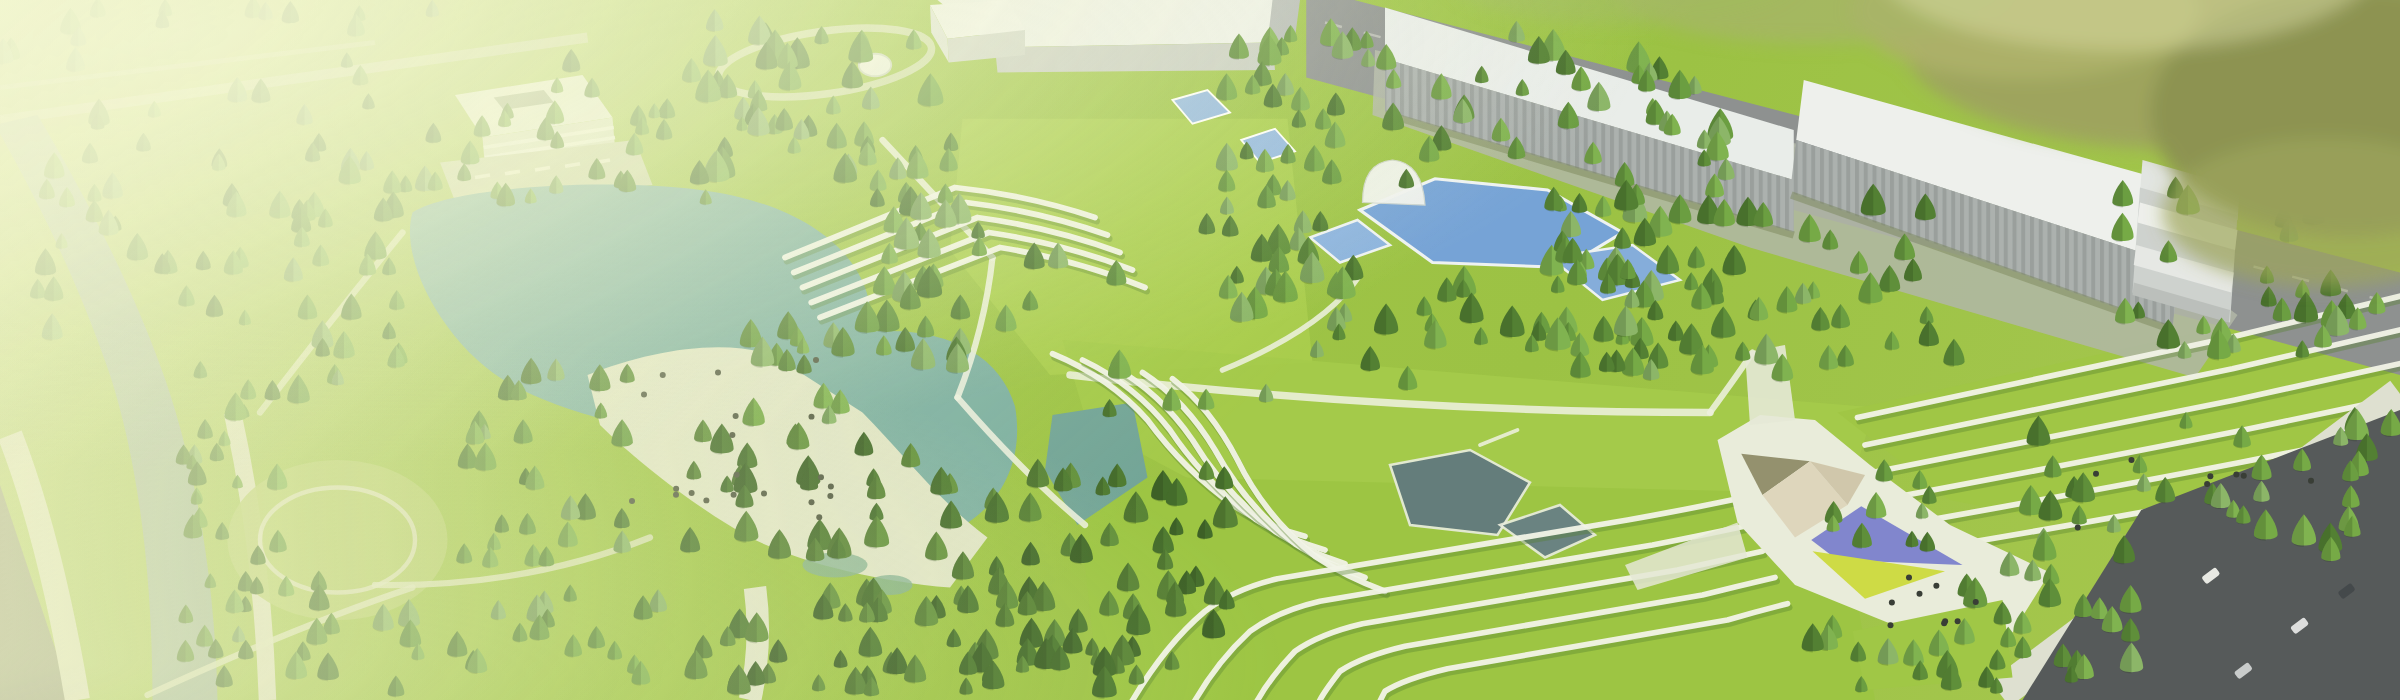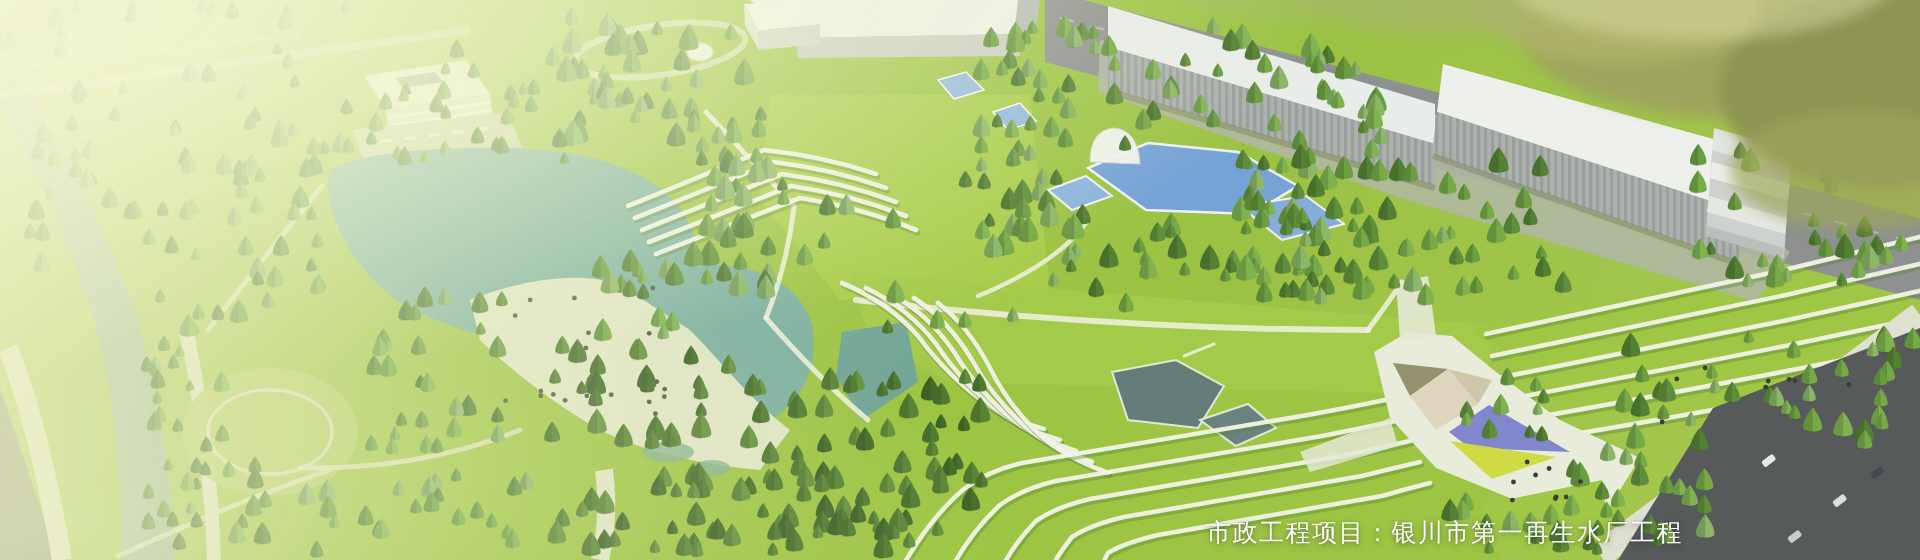--- a/index.html
+++ b/index.html
@@ -1066,14 +1066,13 @@
   </g>
 
   <g>
     <rect width="1920" height="560" fill="url(#hazeX)"></rect>
     <rect width="1920" height="560" fill="url(#hazeR)"></rect>
     <rect width="1920" height="560" fill="url(#hazeB)"></rect>
     <rect width="1920" height="560" fill="#f4f6be" opacity=".06"></rect>
   </g>
 </svg>
 
-<div class="caption">市政工程项目：银川市第一再生水厂工程</div>
 </div>
 
 </body></html>

